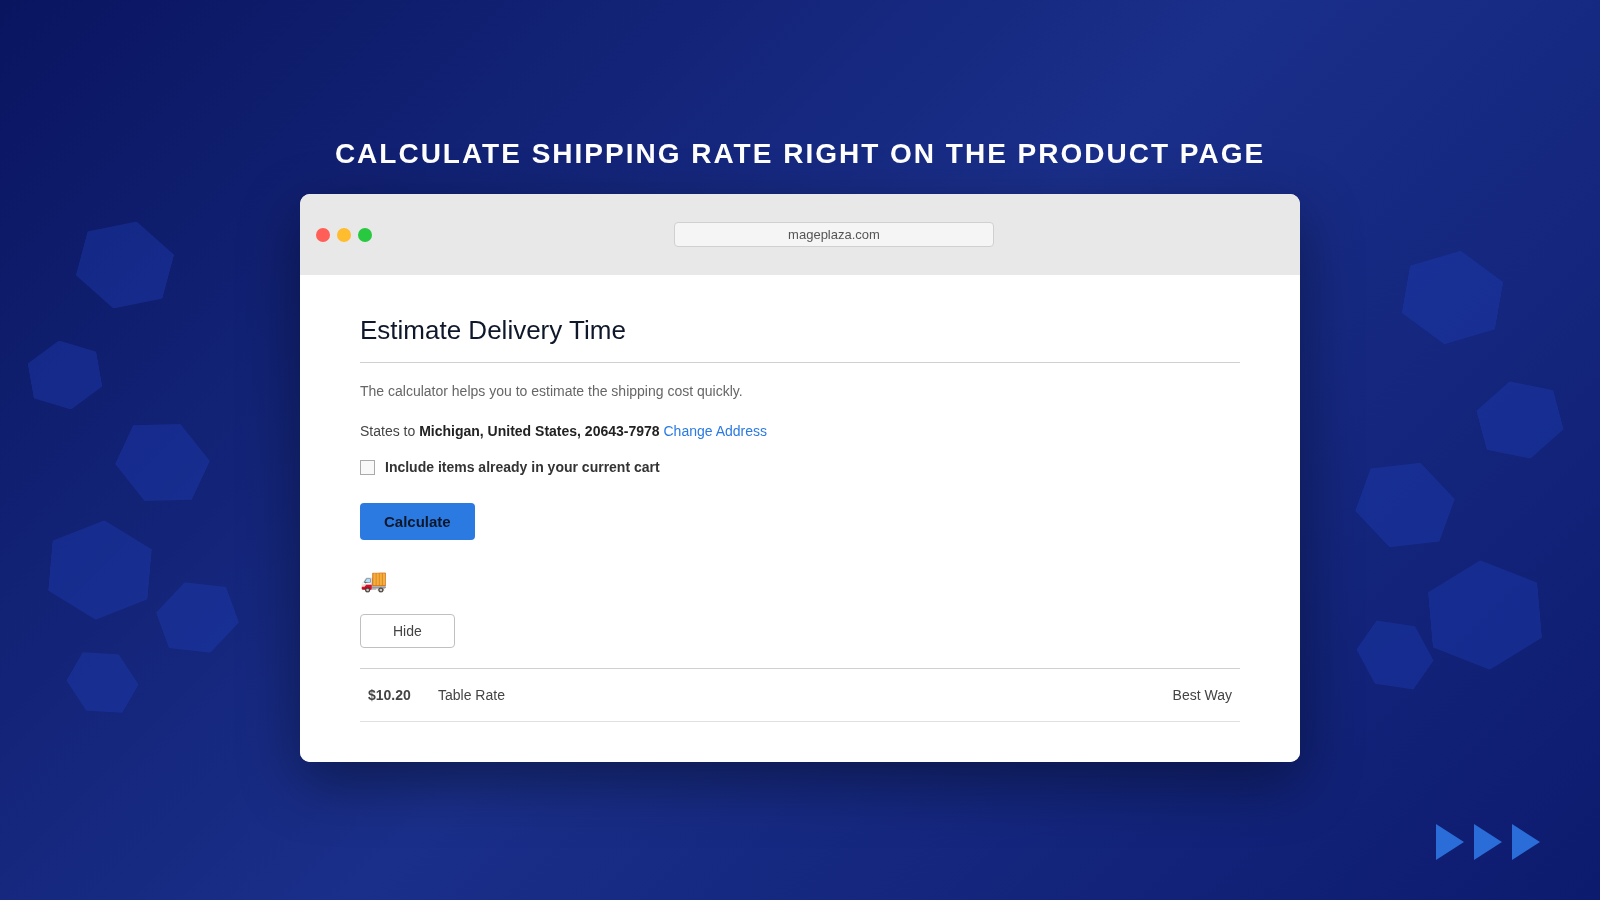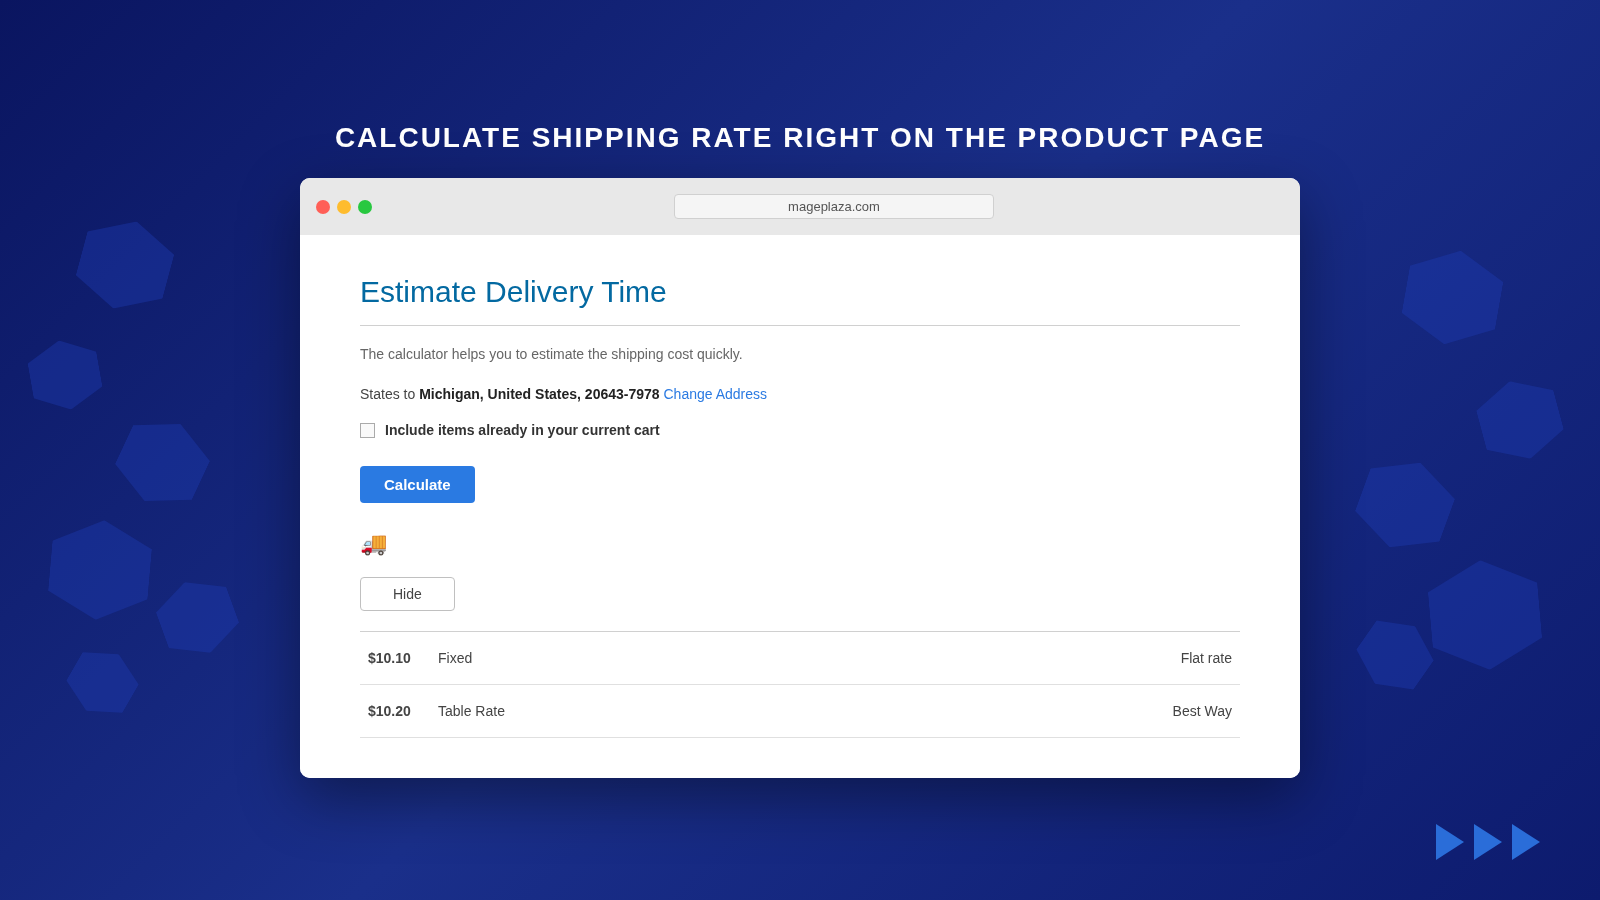--- a/index.html
+++ b/index.html
@@ -114,33 +114,33 @@
     .browser-url-bar {
       flex: 1;
       background: #f5f5f5;
       border: 1px solid #d0d0d0;
       border-radius: 4px;
       padding: 4px 12px;
       font-size: 13px;
       color: #555;
       text-align: center;
       max-width: 320px;
-      margin: 4px auto;
+      margin: 16px auto;
     }
 
     
     .browser-content {
       padding: 40px 60px 40px 60px;
       background: #ffffff;
     }
 
     .section-title {
-      font-size: 30px;
+      font-size: 26px;
       font-weight: 400;
-      color: #0369a1;
+      color: #0f172a;
       margin-bottom: 16px;
     }
 
     .divider {
       border: none;
       border-top: 1px solid #d0d0d0;
       margin-bottom: 20px;
     }
 
     .subtitle {
@@ -184,21 +184,21 @@
     }
 
     .checkbox-label {
       font-size: 14px;
       font-weight: 700;
       color: #333;
     }
 
     .calculate-btn {
       background: #2a7ae2;
-      color: #ffffff;
+      color: #0f172a;
       border: none;
       border-radius: 4px;
       padding: 10px 24px;
       font-size: 15px;
       font-weight: 600;
       cursor: pointer;
       margin-bottom: 28px;
     }
 
     .best-rate {
@@ -324,25 +324,20 @@
     <div class="best-rate">
       <span class="truck-icon">🚚</span>
     </div>
 
     <button class="hide-btn">Hide</button>
 
     <hr class="rates-divider">
 
     <table class="rate-table">
       <tbody id="rates-tbody">
-      <tr class="rate-row">
-      <td class="rate-price">$10.10</td>
-      <td class="rate-method">Fixed</td>
-      <td class="rate-carrier">Flat rate</td>
-    </tr>
           <tr class="rate-row">
       <td class="rate-price">$10.20</td>
       <td class="rate-method">Table Rate</td>
       <td class="rate-carrier">Best Way</td>
     </tr>
         </tbody>
     </table>
 
   </div>
 </div>

